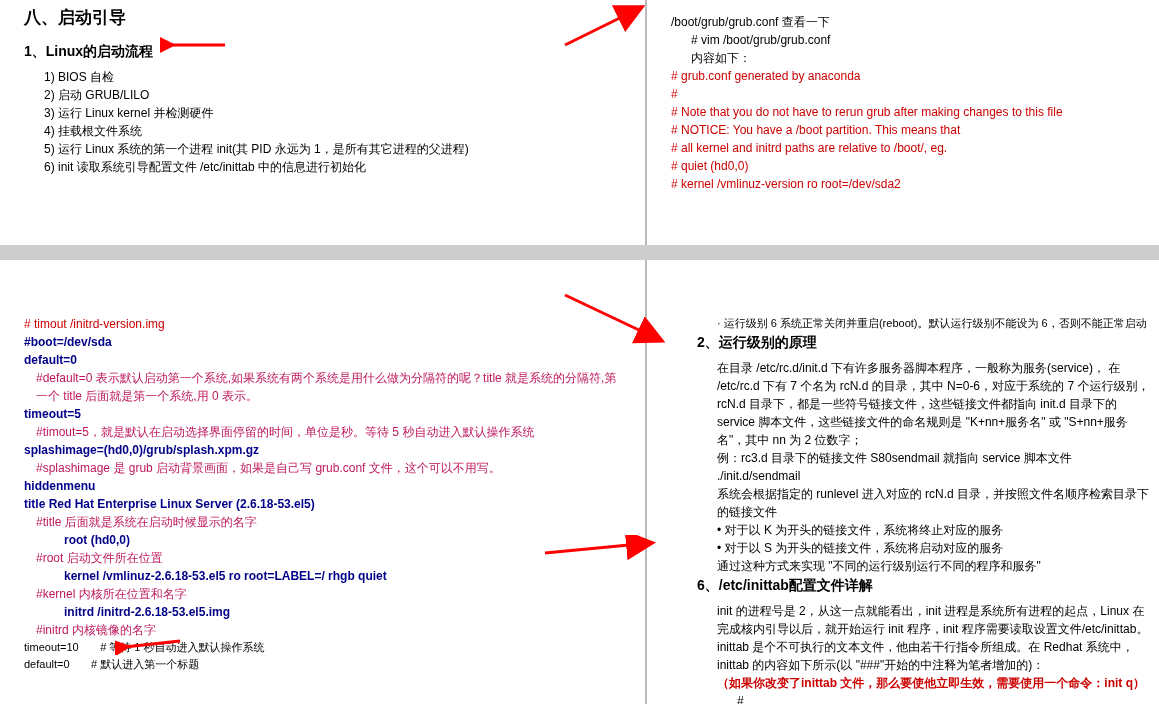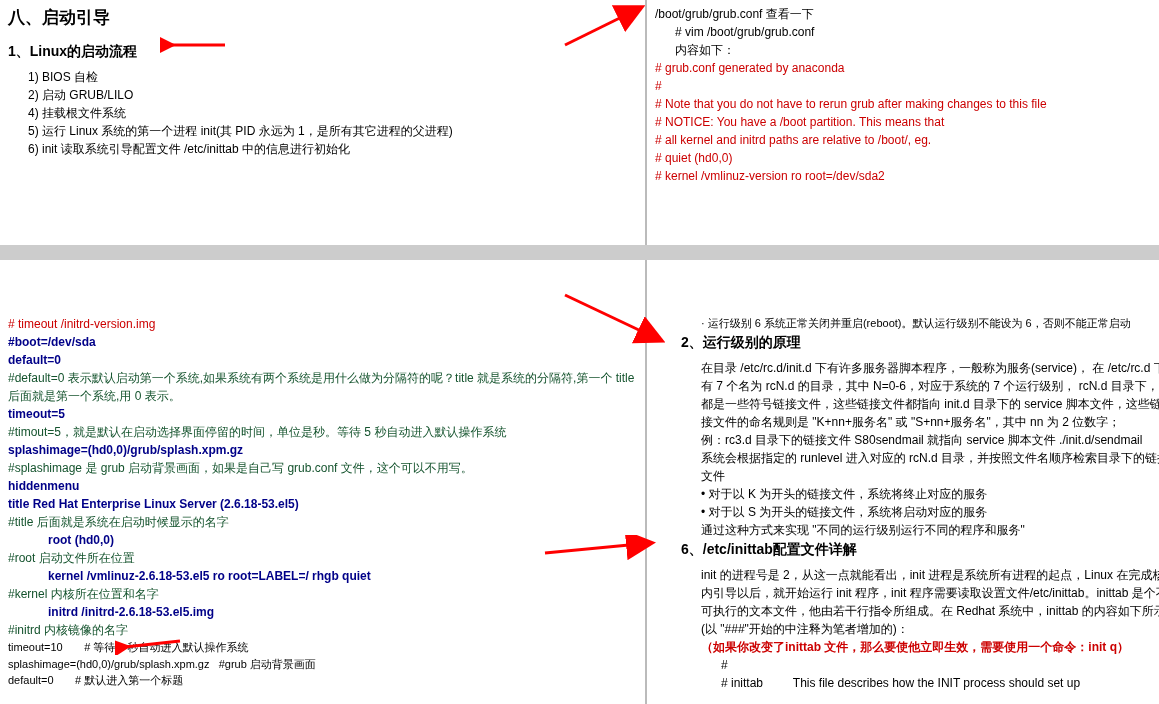--- a/index.html
+++ b/index.html
@@ -23,33 +23,33 @@
 .page-divider-h {
   position: absolute;
   left: 0;
   top: 245px;
   width: 1159px;
   height: 15px;
   background: #ccc;
 }
 .quadrant {
   position: absolute;
-  padding: 5px 8px;
+  padding: 5px 24px;
   overflow: hidden;
 }
 .q1 { left: 0; top: 0; width: 645px; height: 245px; }
-.q2 { left: 647px; top: 0; width: 505px; height: 225px; }
+.q2 { left: 647px; top: 8px; width: 505px; height: 225px; }
 .q3 { left: 0; top: 310px; width: 645px; height: 394px; }
 .q4 { left: 673px; top: 310px; width: 505px; height: 394px; }
 .h-title { font-size: 17px; font-weight: bold; margin-bottom: 10px; color: #000; }
 .h-sub { font-size: 14px; font-weight: bold; margin: 0 0 6px 0; color: #000; }
 .line { line-height: 1.5; }
 .red { color: #c00; }
 .blue { color: #008; font-weight: bold; }
-.purple { color: #14532d; }
+.purple { color: #be185d; margin-left: 12px; }
 .indent1 { padding-left: 20px; }
 .indent2 { padding-left: 40px; }
 .bold { font-weight: bold; }
 .small { font-size: 11px; }
 .arrow-red {
   position: absolute;
   pointer-events: none;
 }
 .arrow-red svg { display: block; }
 .bullet-line::before {
@@ -61,64 +61,61 @@
 
 <div class="page-divider-v"></div>
 <div class="page-divider-h"></div>
 
 <div class="quadrant q1">
   <div class="h-title line">八、启动引导</div>
   <div class="h-sub line">1、Linux的启动流程</div>
   <div class="indent1">
     <div class="line">1) BIOS  自检</div>
     <div class="line">2) 启动  GRUB/LILO</div>
+    <div class="line">3) 运行  Linux kernel  并检测硬件</div>
     <div class="line">4) 挂载根文件系统</div>
     <div class="line">5) 运行  Linux  系统的第一个进程  init(其  PID  永远为 1，是所有其它进程的父进程)</div>
     <div class="line">6) init 读取系统引导配置文件  /etc/inittab  中的信息进行初始化</div>
   </div>
 </div>
 
 <div class="quadrant q2">
   <div class="line">/boot/grub/grub.conf 查看一下</div>
   <div class="line indent1"># vim /boot/grub/grub.conf</div>
   <div class="line indent1">内容如下：</div>
   <div class="line red"># grub.conf generated by anaconda</div>
   <div class="line red">#</div>
   <div class="line red"># Note that you do not have to rerun grub after making changes to this file</div>
   <div class="line red"># NOTICE:   You have a /boot partition.   This means that</div>
   <div class="line red">#            all kernel and initrd paths are relative to /boot/, eg.</div>
   <div class="line red">#            quiet (hd0,0)</div>
   <div class="line red">#            kernel /vmlinuz-version ro root=/dev/sda2</div>
 </div>
 
 <div class="quadrant q3">
-  <div class="line red">#           timeout /initrd-version.img</div>
+  <div class="line red">#           timout /initrd-version.img</div>
   <div class="line blue">#boot=/dev/sda</div>
   <div class="line blue">default=0</div>
   <div class="line purple">#default=0 表示默认启动第一个系统,如果系统有两个系统是用什么做为分隔符的呢？title 就是系统的分隔符,第一个 title 后面就是第一个系统,用 0 表示。</div>
   <div class="line blue">timeout=5</div>
   <div class="line purple">#timout=5，就是默认在启动选择界面停留的时间，单位是秒。等待 5 秒自动进入默认操作系统</div>
   <div class="line blue">splashimage=(hd0,0)/grub/splash.xpm.gz</div>
   <div class="line purple">#splashimage 是 grub 启动背景画面，如果是自己写 grub.conf 文件，这个可以不用写。</div>
   <div class="line blue">hiddenmenu</div>
   <div class="line blue">title Red Hat Enterprise Linux Server (2.6.18-53.el5)</div>
   <div class="line purple">#title 后面就是系统在启动时候显示的名字</div>
   <div class="line blue indent2">root (hd0,0)</div>
   <div class="line purple">#root 启动文件所在位置</div>
   <div class="line blue indent2">kernel /vmlinuz-2.6.18-53.el5 ro root=LABEL=/ rhgb quiet</div>
   <div class="line purple">#kernel  内核所在位置和名字</div>
   <div class="line blue indent2">initrd /initrd-2.6.18-53.el5.img</div>
   <div class="line purple">#initrd 内核镜像的名字</div>
   <div class="line small">
     <span>timeout=10</span>&nbsp;&nbsp;&nbsp;&nbsp;&nbsp;&nbsp;
     <span># 等待 1 秒自动进入默认操作系统</span>
-  </div>
-  <div class="line small">
-    <span>splashimage=(hd0,0)/grub/splash.xpm.gz</span>&nbsp;&nbsp;
-    <span>#grub 启动背景画面</span>
   </div>
   <div class="line small">
     <span>default=0</span>&nbsp;&nbsp;&nbsp;&nbsp;&nbsp;&nbsp;
     <span># 默认进入第一个标题</span>
   </div>
 
 </div>
 
 <div class="quadrant q4">
   <div class="line indent1 small">· 运行级别 6 系统正常关闭并重启(reboot)。默认运行级别不能设为 6，否则不能正常启动</div>

